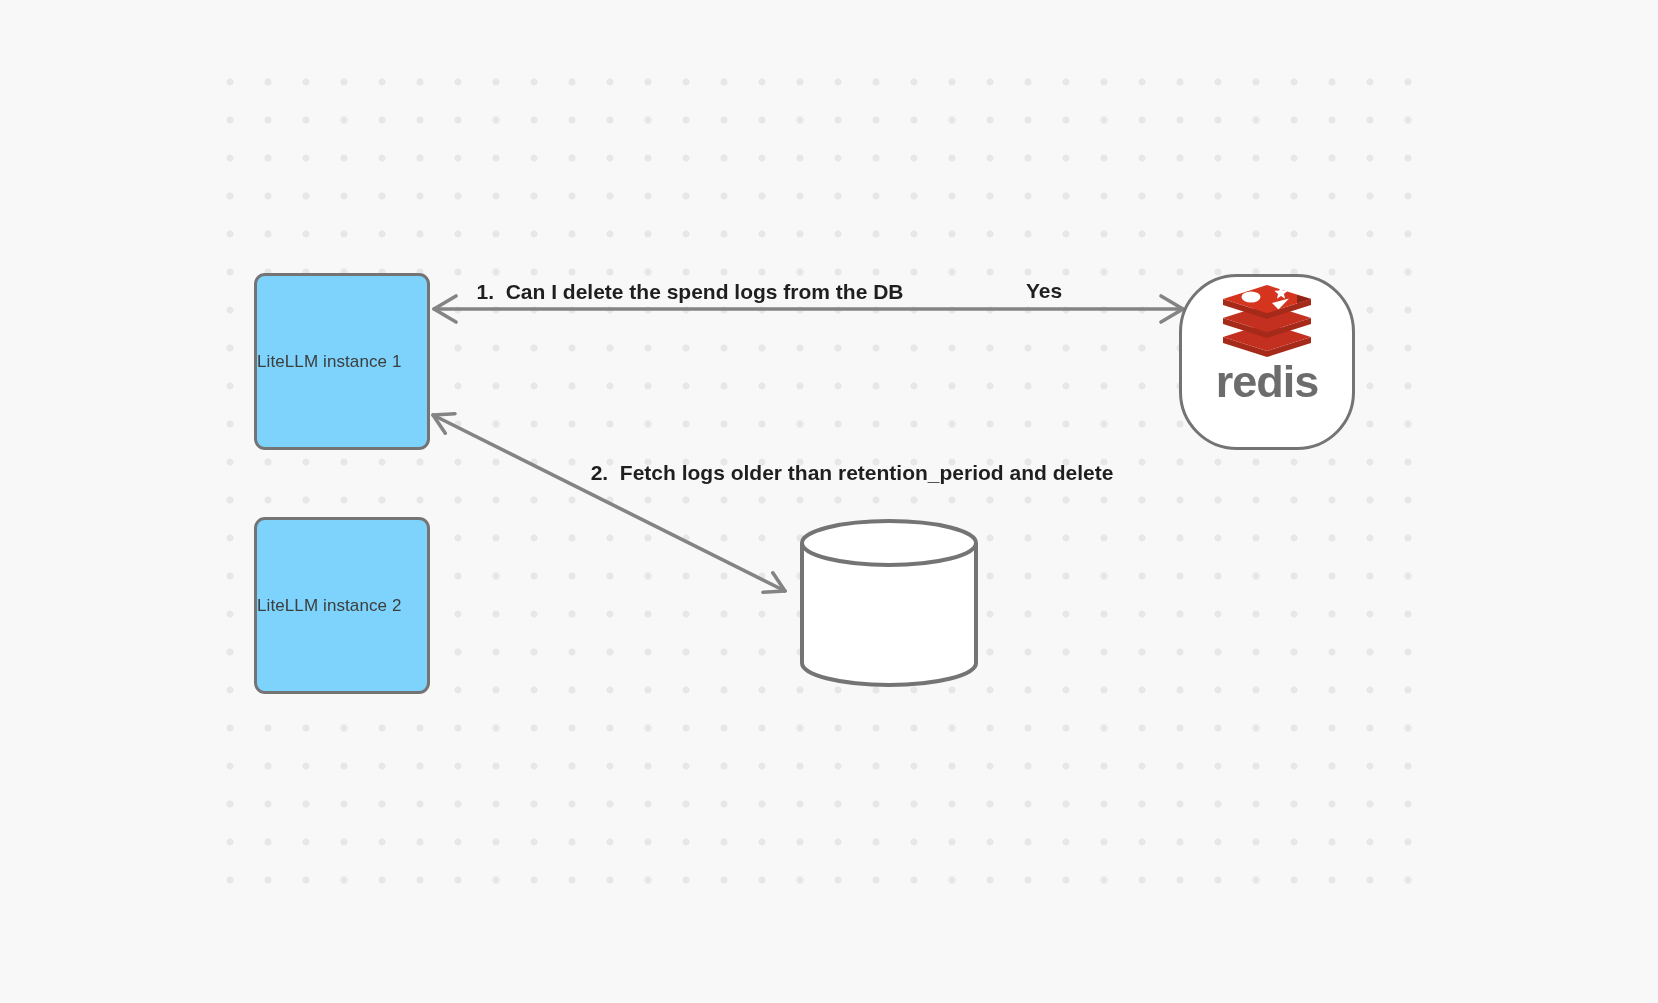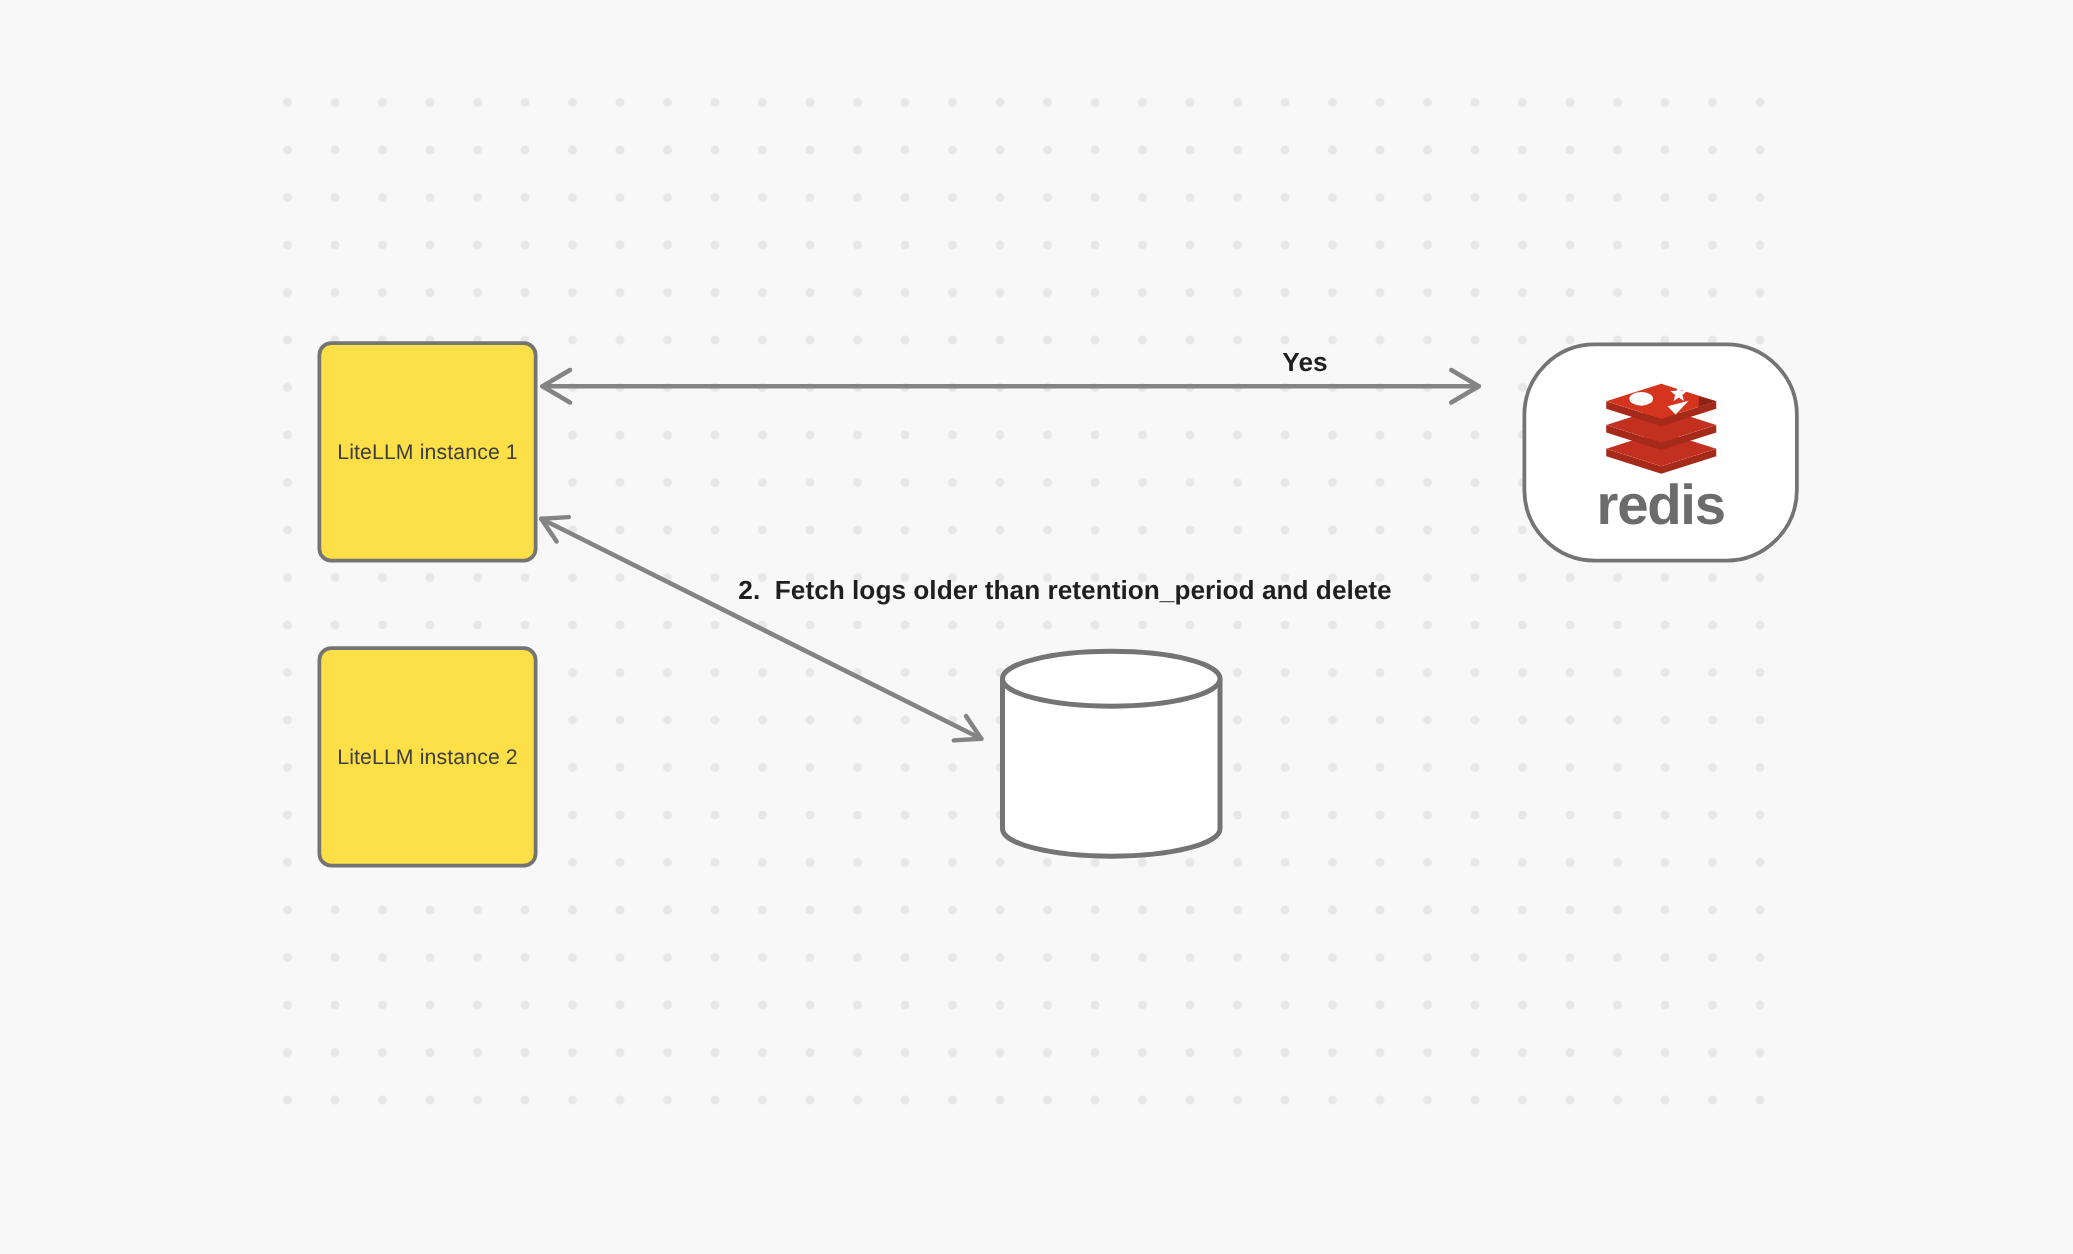--- a/index.html
+++ b/index.html
@@ -10,32 +10,31 @@
   }
   .dot-grid{
     position:absolute;left:211px;top:63px;width:1205px;height:825px;
     background-image:radial-gradient(circle at 19px 19px,#e7e7e7 3.2px,rgba(231,231,231,0) 3.9px);
     background-size:38px 38px;
   }
   .arrow-layer{position:absolute;left:0;top:0;width:1658px;height:1003px;}
   .arrow-layer path{stroke:#848484;stroke-width:3.6;fill:none;stroke-linecap:round;stroke-linejoin:round;}
   .instance-box{
     position:absolute;left:254px;width:176px;height:177px;box-sizing:border-box;
-    background:#fde047;border:3.5px solid #747474;border-radius:11px;
-    display:flex;align-items:center;justify-content:center;
+    background:#7dd3fc;border:3.5px solid #747474;border-radius:11px;
+    display:flex;align-items:center;justify-content:flex-start;
   }
   .instance-label{
     font-size:17px;color:#3d3d3d;letter-spacing:0.1px;white-space:nowrap;
   }
   .redis-node{
-    position:absolute;left:1179px;top:274px;width:221px;height:176px;box-sizing:border-box;
+    position:absolute;left:1179px;top:274px;width:176px;height:176px;box-sizing:border-box;
     background:#ffffff;border:3.5px solid #747474;border-radius:58px;
-    display:flex;flex-direction:column;align-items:center;justify-content:center;
+    display:flex;flex-direction:column;align-items:center;justify-content:flex-start;
     padding-top:6px;
-    margin-left:39px;
   }
   .redis-wordmark{
     font-size:45px;font-weight:bold;color:#6c6c6c;line-height:0.9;
     letter-spacing:-1px;margin-top:1px;
   }
   .db-node{position:absolute;left:799px;top:518px;width:180px;height:170px;}
   .db-content{
     position:absolute;left:4px;top:58px;width:172px;height:92px;
     display:flex;align-items:center;justify-content:center;gap:1px;
   }
@@ -101,16 +100,17 @@
     <div class="redis-wordmark">redis</div>
   </div>
 
   <div class="db-node">
     <svg width="180" height="170" viewBox="0 0 180 170">
       <path d="M3 25 L3 145 A87 22 0 0 0 177 145 L177 25" fill="#ffffff" stroke="#747474" stroke-width="4"></path>
       <ellipse cx="90" cy="25" rx="87" ry="22" fill="#ffffff" stroke="#747474" stroke-width="4"></ellipse>
     </svg>
   </div>
 
+  <div class="arrow-label label-1">1.  Can I delete the spend logs from the DB</div>
   <div class="arrow-label label-yes">Yes</div>
   <div class="arrow-label label-2">2.  Fetch logs older than retention_period and delete</div>
 
 </div>
 
 </body></html>

